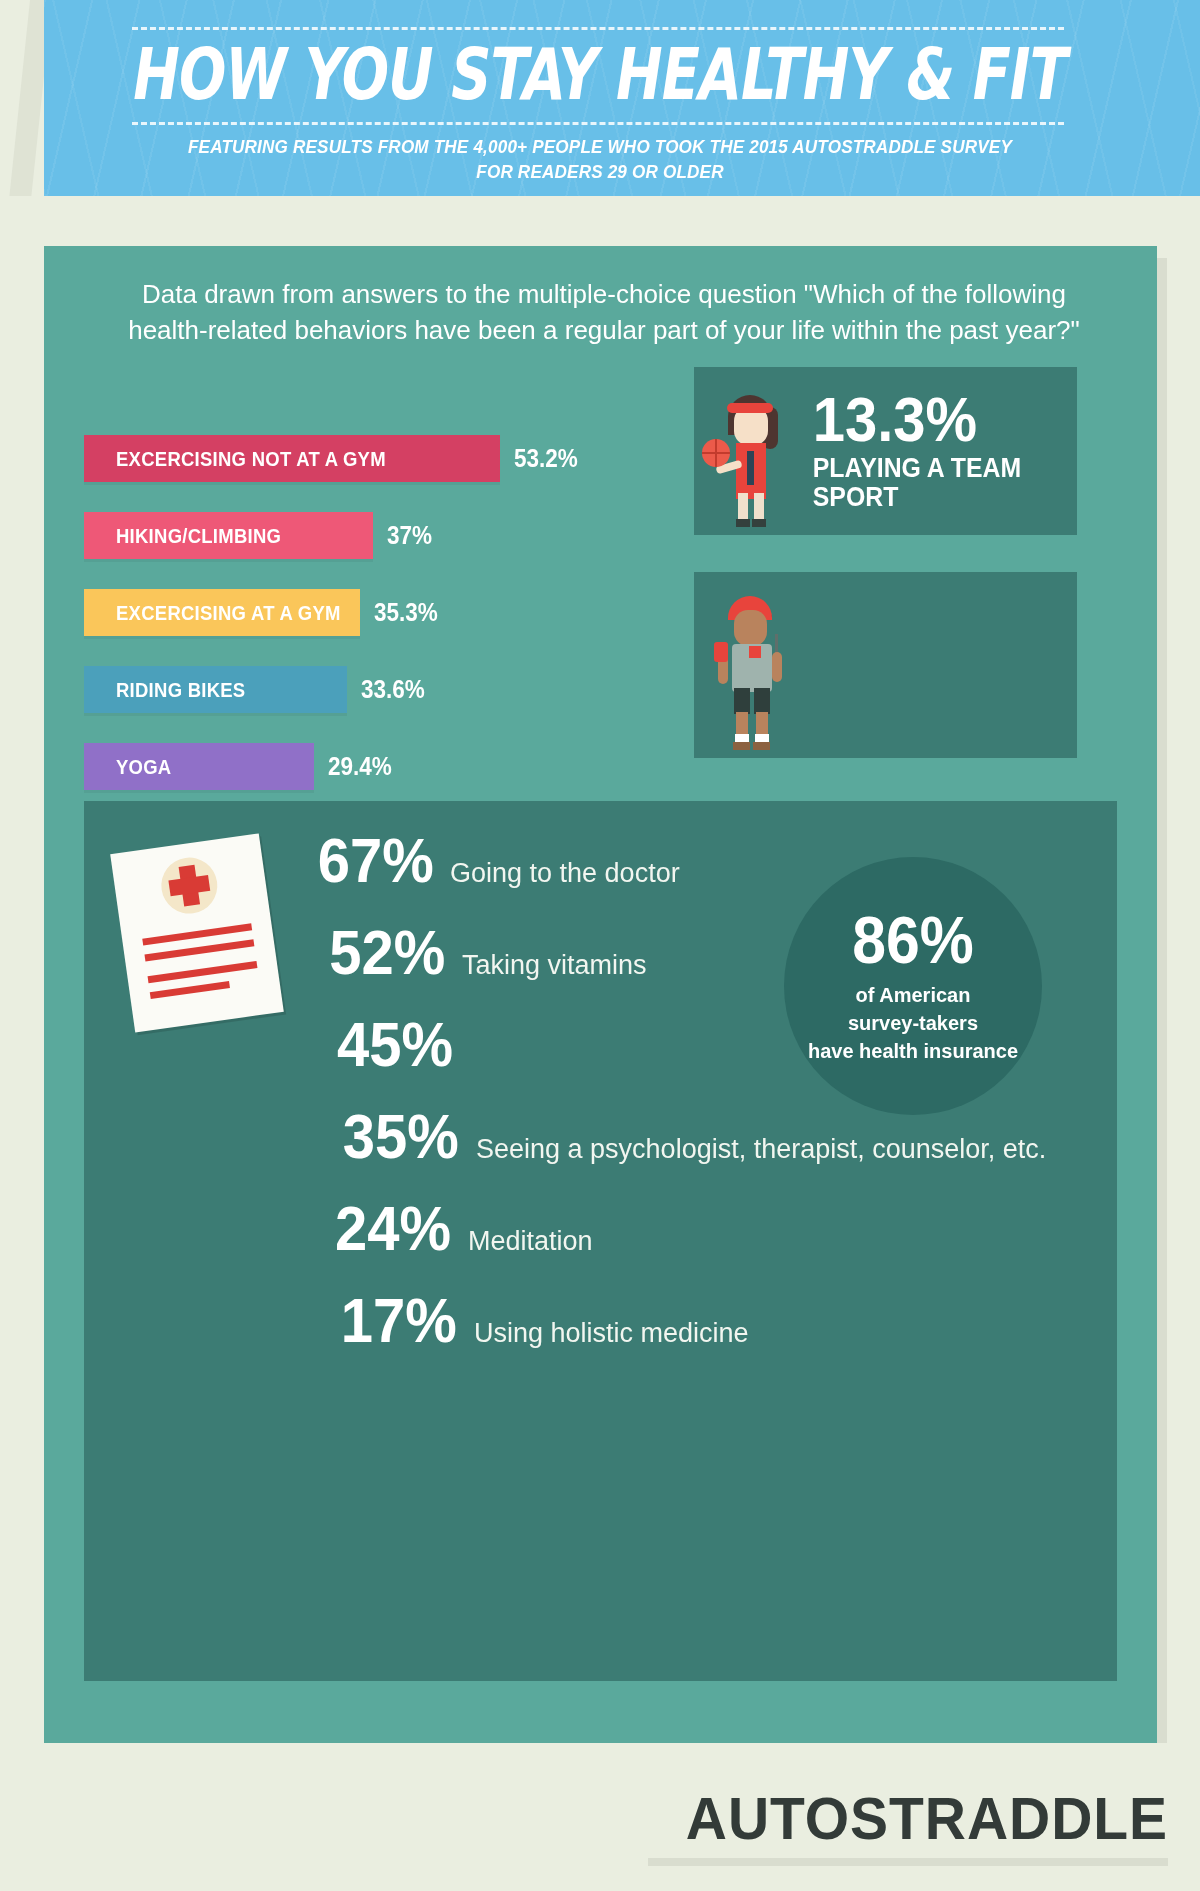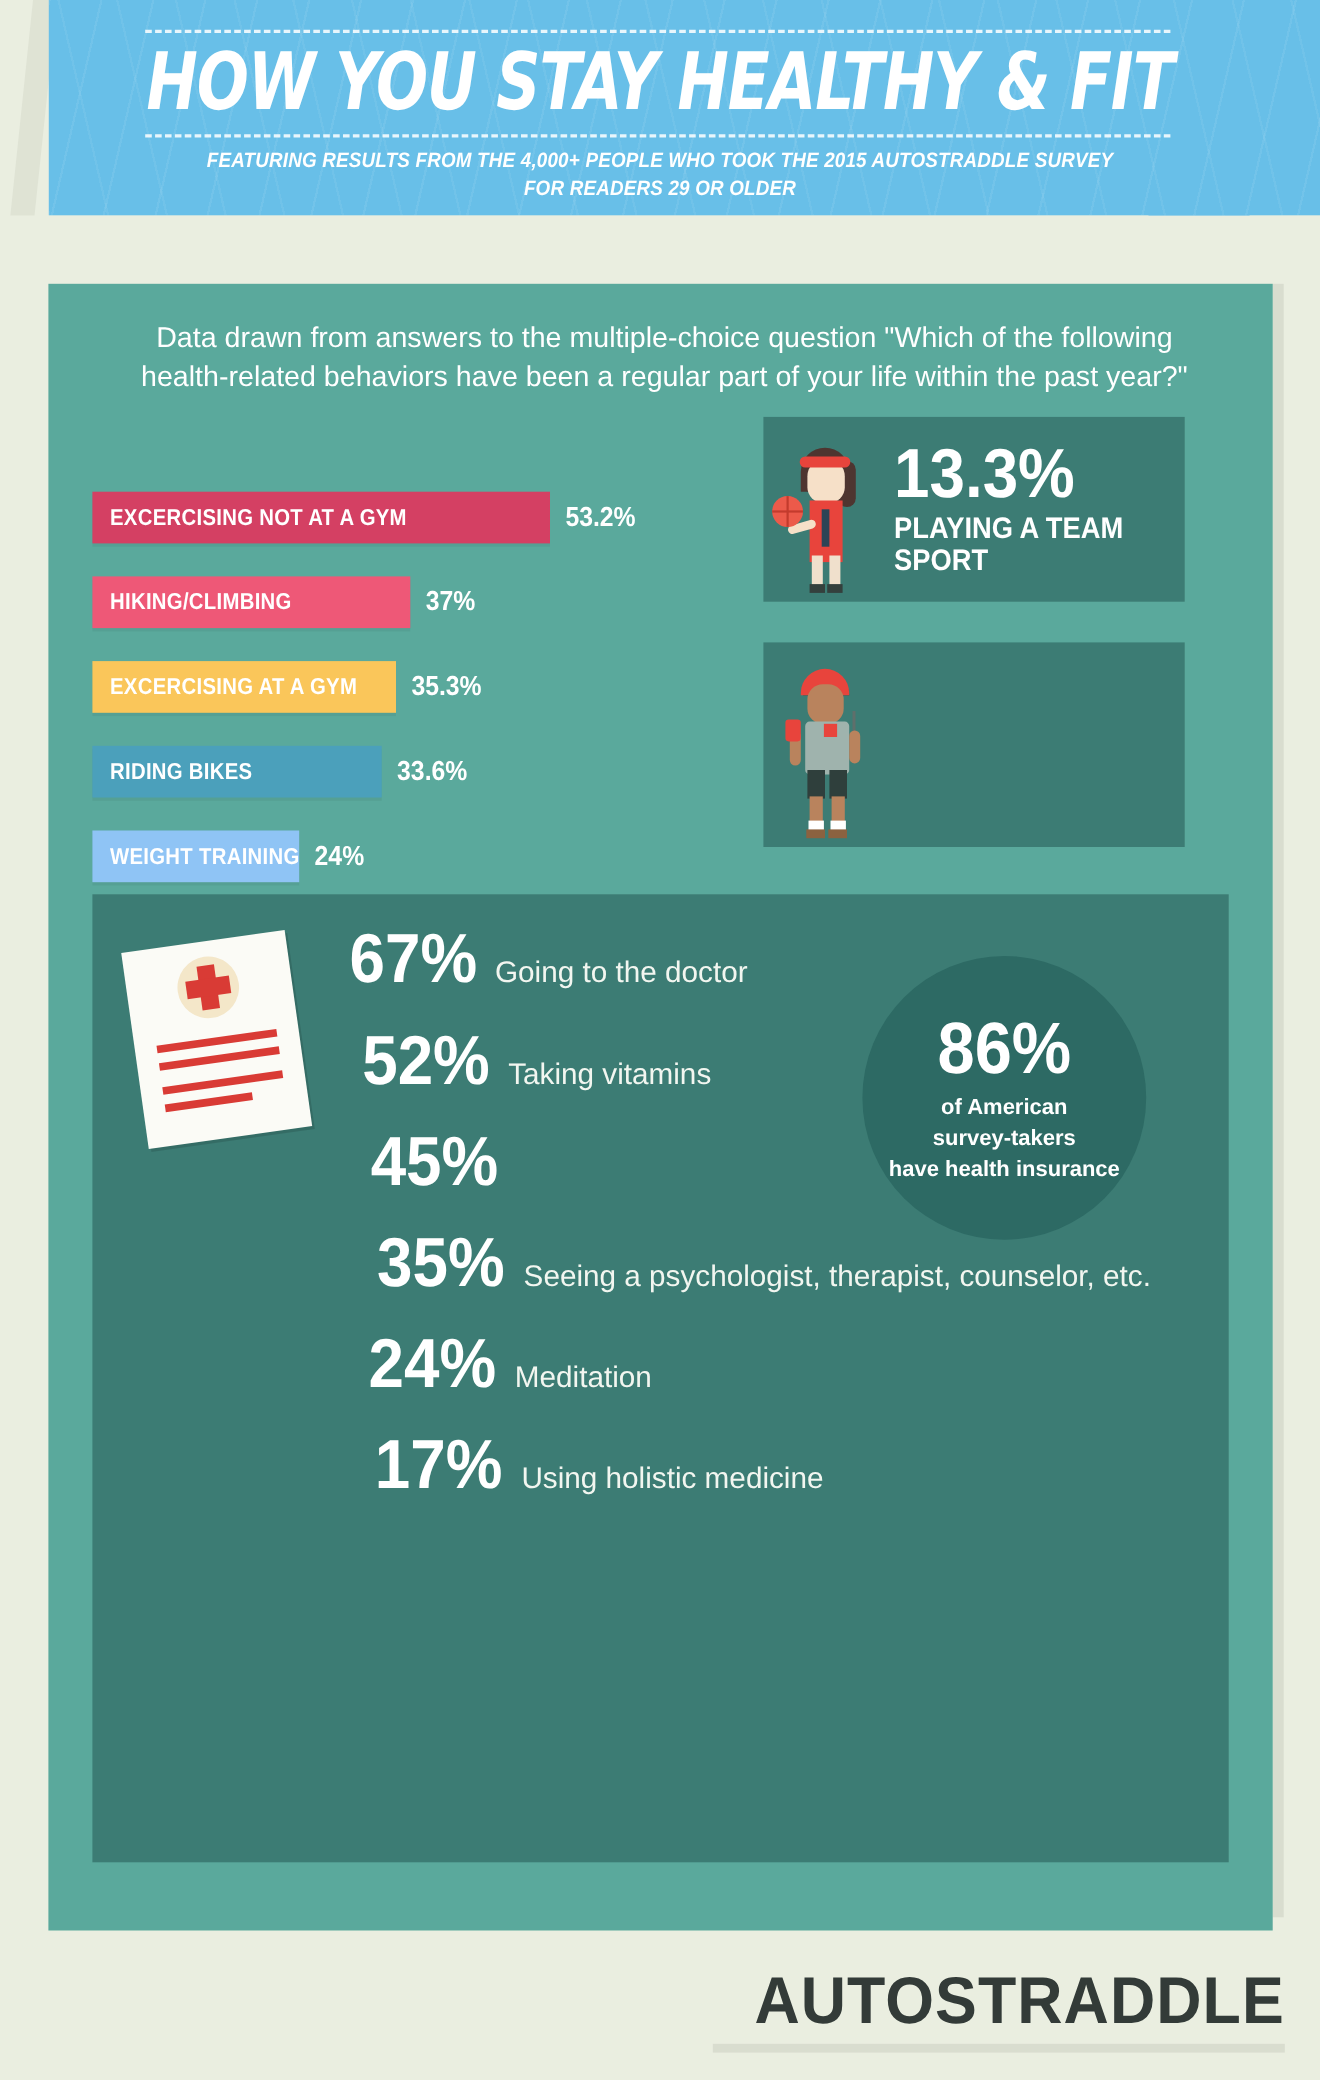--- a/index.html
+++ b/index.html
@@ -45,38 +45,37 @@
     text-align: center; color: #ffffff; font-weight: bold;
     font-size: 19px; line-height: 25px; letter-spacing: .2px;
     transform: scaleX(.9); transform-origin: center top;
     text-transform: uppercase;
   }
 
   
   .panel {
     position: absolute; left: 44px; top: 246px; width: 1113px; height: 1497px;
     background: #5aa99c;
-    margin-top: 12px;
   }
   .panel-shadow {
     position: absolute; left: 1157px; top: 258px; width: 10px; height: 1485px;
     background: #d9ddcf;
   }
   .question {
     position: absolute; left: 60px; top: 30px; width: 1000px;
     color: #ffffff; text-align: center;
     font-size: 26px; line-height: 36px; font-weight: 500;
   }
 
   
   .bars { position: absolute; left: 40px; top: 180px; width: 560px; }
   .bar-row { position: relative; height: 65px; margin-bottom: 12px; display: flex; align-items: center; }
   .bar {
     height: 47px; display: flex; align-items: center;
-    padding-left: 16px; box-shadow: 0 3px 0 rgba(0,0,0,.05);
+    padding-left: 32px; box-shadow: 0 3px 0 rgba(0,0,0,.05);
   }
   .bar-label {
     color: #ffffff; font-weight: bold; font-size: 21px; letter-spacing: .3px;
     transform: scaleX(.88); transform-origin: left center; white-space: nowrap;
     text-transform: uppercase;
   }
   .bar-value {
     margin-left: 14px; color: #ffffff; font-weight: bold; font-size: 25px;
     transform: scaleX(.9); transform-origin: left center; white-space: nowrap;
   }
@@ -212,20 +211,26 @@
           <div class="bar" style="width:276px;background:#fac65a">
             <span class="bar-label">EXCERCISING AT A GYM</span>
           </div>
           <span class="bar-value">35.3%</span>
         </div>
         <div class="bar-row">
           <div class="bar" style="width:263px;background:#4ba0bb">
             <span class="bar-label">RIDING BIKES</span>
           </div>
           <span class="bar-value">33.6%</span>
+        </div>
+        <div class="bar-row">
+          <div class="bar" style="width:230px;background:#9070c8">
+            <span class="bar-label">YOGA</span>
+          </div>
+          <span class="bar-value">29.4%</span>
         </div>
         <div class="bar-row">
           <div class="bar" style="width:188px;background:#8fc4f5">
             <span class="bar-label">WEIGHT TRAINING</span>
           </div>
           <span class="bar-value">24%</span>
         </div>
       </div>
 
     <div class="sport-card team">

